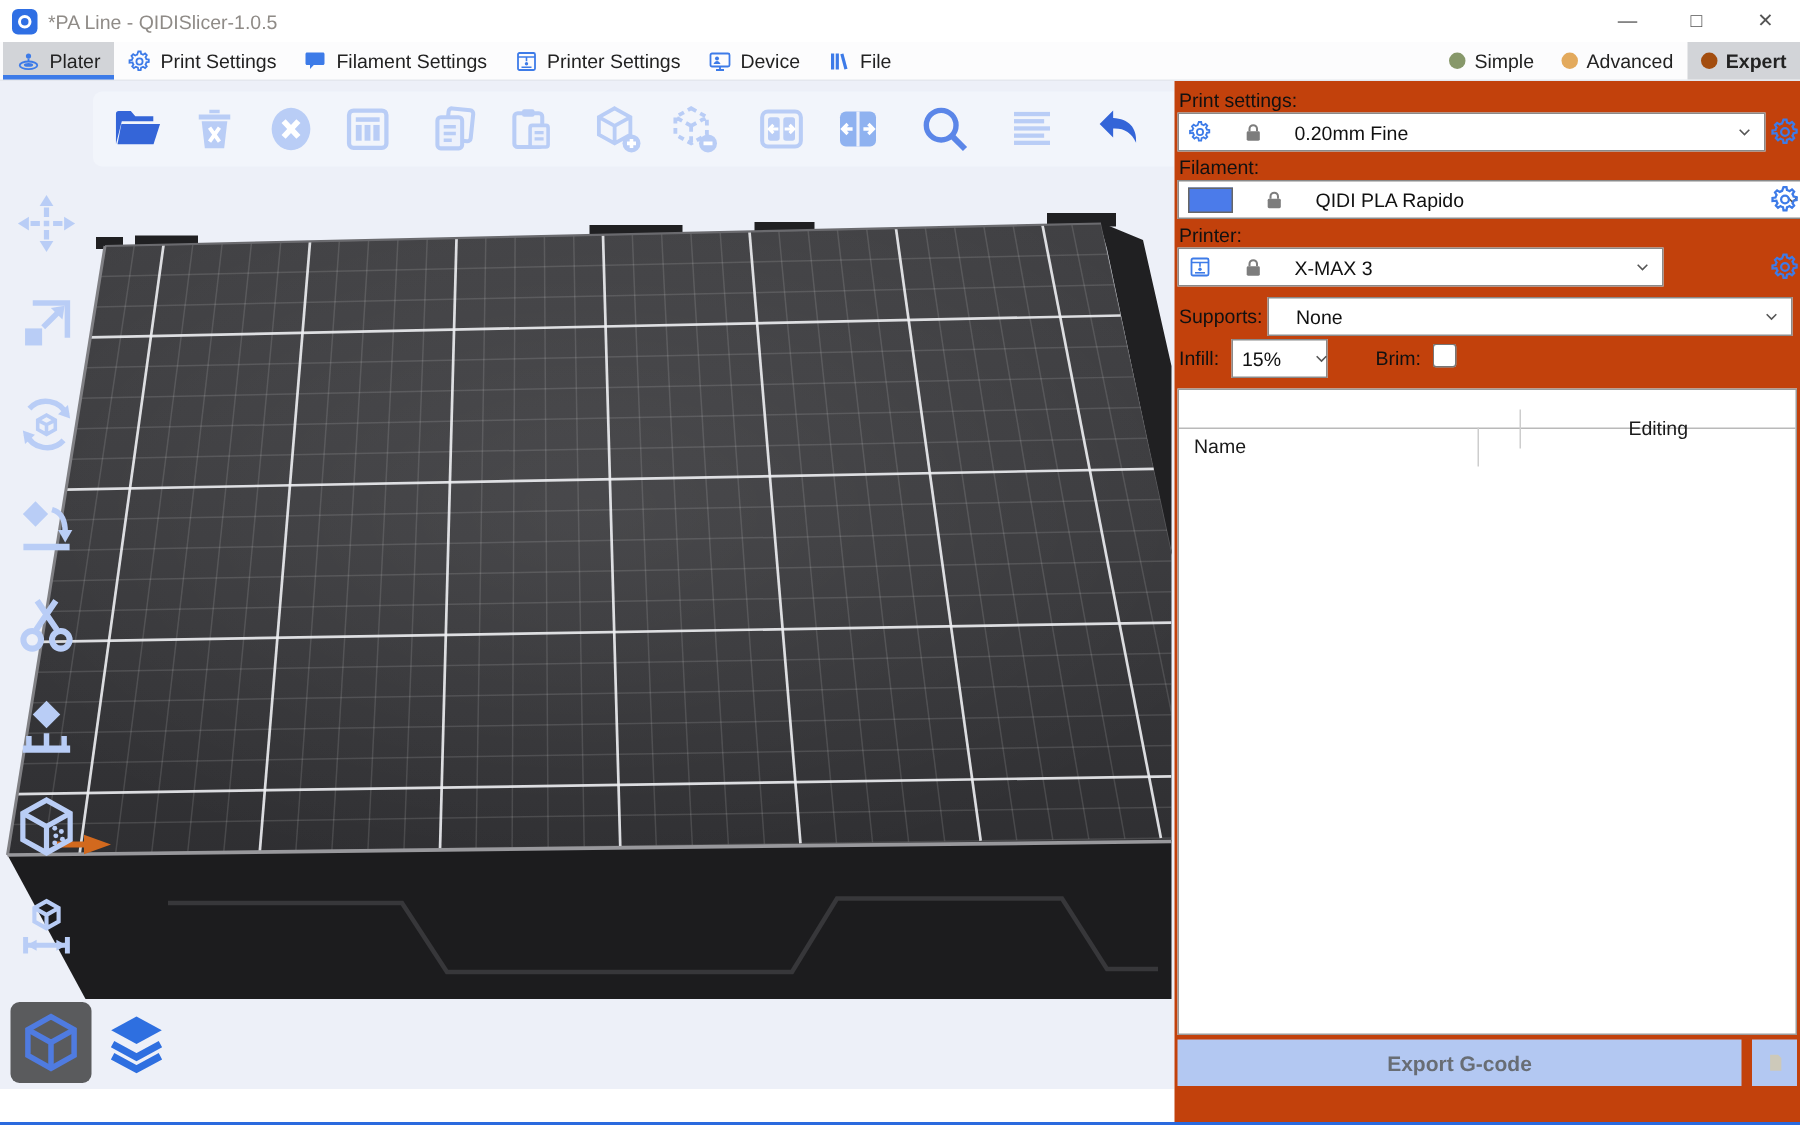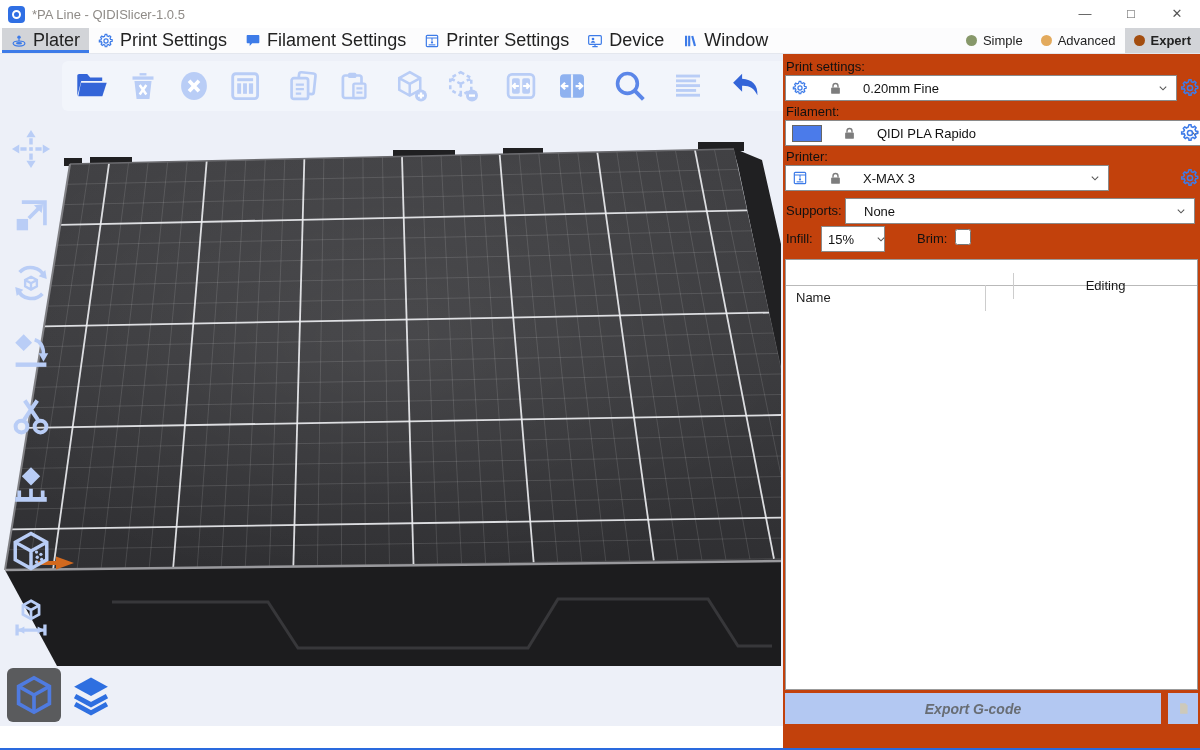--- a/index.html
+++ b/index.html
@@ -15,21 +15,21 @@
   .title-text { font-size:13px; color:#8f8b87; }
   .tb-controls { margin-left:auto; display:flex; height:28px; }
   .tb-btn { width:46px; text-align:center; line-height:28px; font-size:13px; color:#555; }
 
   
   .menubar { height:22px; display:flex; align-items:center; padding-left:6px; background:#fff; flex:0 0 22px; }
   .menu-item { padding:0 10px; font-size:13px; color:#333; }
 
   
   .tabbar { height:26px; display:flex; align-items:stretch; background:#fcfcfd; border-bottom:1px solid #e4e7ee; flex:0 0 26px; padding-left:2px; }
-  .tab { display:flex; align-items:center; gap:6px; padding:0 9px; font-size:18px; color:#222; }
+  .tab { display:flex; align-items:center; gap:6px; padding:0 9px; font-size:13px; color:#222; }
   .tab svg { width:16px; height:16px; color:#3d7be8; }
   .tab.active { background:#d2d4d8; box-shadow:inset 0 -3px 0 #3d7be8; }
   .tab-spacer { flex:1; }
   .mode { display:flex; align-items:center; gap:6px; padding:0 9px; font-size:13px; color:#222; }
   .mode .dot { width:11px; height:11px; border-radius:50%; }
   .dot-simple { background:#87986a; } .dot-advanced { background:#e3aa5d; } .dot-expert { background:#a34d0f; }
   .mode.active { background:#d2d4d8; font-weight:bold; }
 
   
   .main { flex:1; display:flex; height:672px; }
@@ -69,21 +69,21 @@
   .brim-check { position:absolute; width:16px; height:16px; accent-color:#3d7be8; }
 
   .objtable { position:absolute; left:2px; top:205px; width:413px; height:431px; border:1px solid #9b9b9b; background:#fff; }
   .objhead { display:grid; grid-template-columns:200px 28px 1fr; height:26px; border-bottom:1px solid #b9b9b9; align-items:center; }
   .objhead .c1 { padding-left:10px; border-right:1px solid #cdcdcd; height:26px; line-height:26px;margin-top:25px; }
   .objhead .c2 { border-right:1px solid #cdcdcd; height:26px; }
   .objhead .c3 { text-align:center; }
 
   .export-row { position:absolute; left:2px; top:639px; width:413px; height:31px; display:flex; gap:7px; }
   .export-main { flex:1; background:#b3c8f2; border:none; font-family:"Liberation Sans",sans-serif;
-                 font-size:14px; font-weight:bold; color:#686d74;font-style:italic; }
+                 font-size:14px; font-weight:bold; color:#686d74; }
   .export-mini { width:30px; background:#b3c8f2; border:none; display:flex; align-items:center; justify-content:center; }
   .export-mini svg { width:15px; height:15px; color:#cdc9ba; }
 
   .hidden-defs { position:absolute; width:0; height:0; overflow:hidden; }
 </style>
 </head>
 <body>
 
 <svg class="hidden-defs" xmlns="http://www.w3.org/2000/svg">
   <defs>
@@ -180,21 +180,21 @@
     <div class="tab">
       <svg>
           <use href="#i-monitor"></use>
         </svg>
       <span>Device</span>
     </div>
     <div class="tab">
       <svg>
           <use href="#i-books"></use>
         </svg>
-      <span>Window</span>
+      <span>File</span>
     </div>
     <div class="tab-spacer"></div>
     <div class="mode">
       <span class="dot dot-simple"></span>
       <span>Simple</span>
     </div>
     <div class="mode">
       <span class="dot dot-advanced"></span>
       <span>Advanced</span>
     </div>

